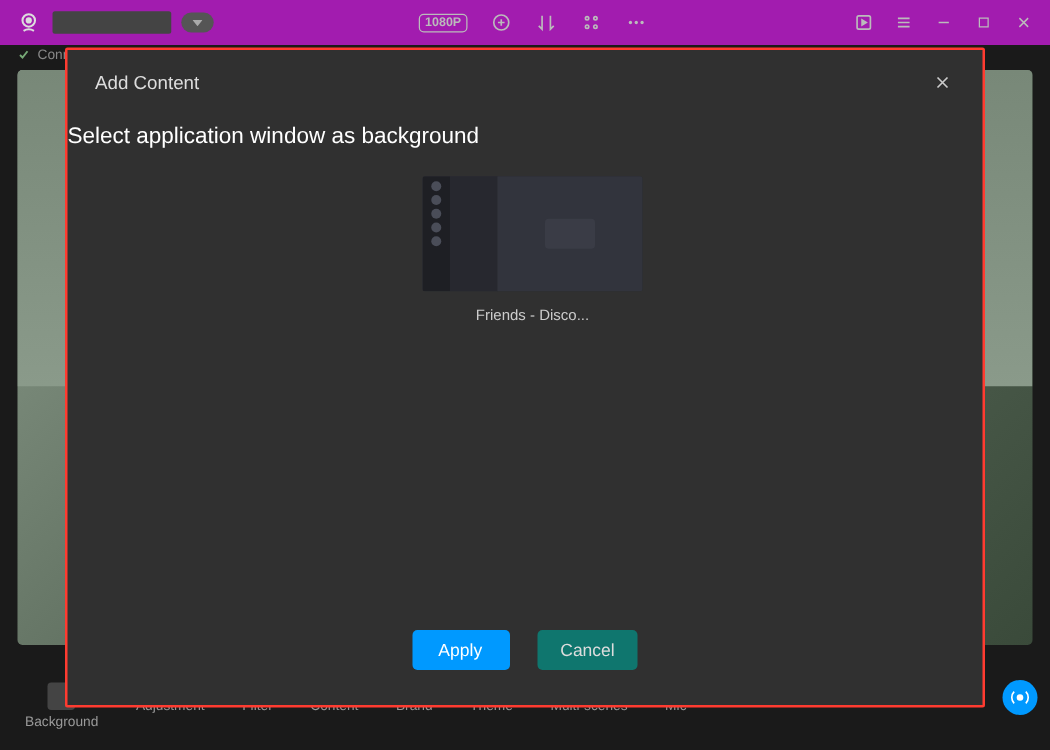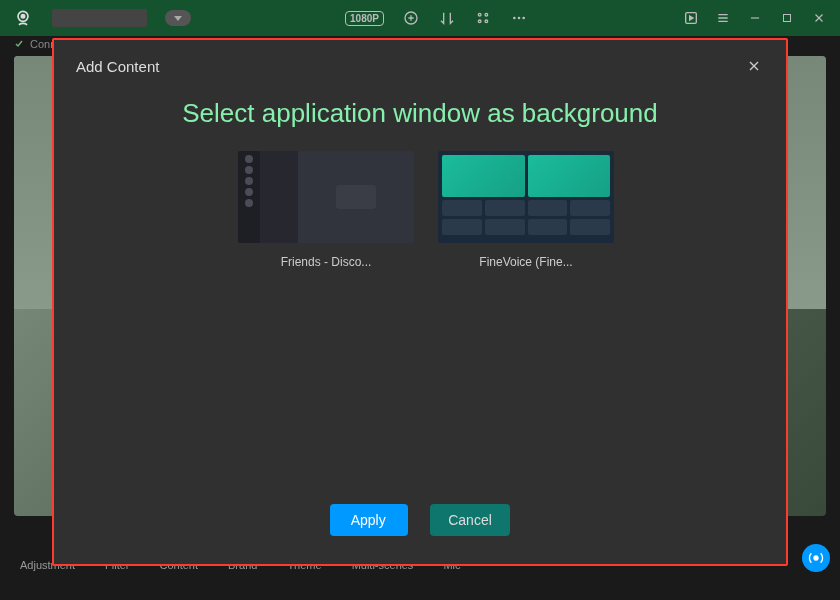--- a/index.html
+++ b/index.html
@@ -10,25 +10,25 @@
     }
     body {
       width: 840px;
       height: 600px;
       background: #1a1a1a;
       overflow: hidden;
       position: relative;
     }
     .titlebar {
       height: 36px;
-      background: #14532d;
+      background: #a21caf;
       display: flex;
       align-items: center;
       padding: 0 12px;
-      gap: 18px;
+      gap: 8px;
     }
     .cam-icon {
       width: 22px;
       height: 22px;
       color: #ddd;
       display: flex;
       align-items: center;
       justify-content: center;
     }
     .title-redact {
@@ -171,23 +171,22 @@
       font-size: 18px;
       color: #ccc;
       cursor: pointer;
       width: 20px;
       height: 20px;
       display: flex;
       align-items: center;
       justify-content: center;
     }
     .dialog-title {
-      text-align: center;
-      color: #86efac;
-      font-size: 26px;
+      color: #ffffff;
+      font-size: 18px;
       font-weight: 400;
       padding: 14px 0 22px 0;
     }
     .window-grid {
       display: flex;
       justify-content: center;
       gap: 24px;
       padding: 0 20px;
       margin-left: 12px;
     }
@@ -376,20 +375,24 @@
 <div class="status-row">
   <svg width="10" height="10" viewBox="0 0 10 10">
       <path d="M2 5l2 2 4-5" stroke="#7a7" stroke-width="1.5" fill="none"></path>
     </svg>
   <span>Connected</span>
 </div>
 
 <div class="preview-area"></div>
 
 <div class="bottom-toolbar">
+  <div class="tool-item">
+    <div class="tool-ico"></div>
+    <span>Background</span>
+  </div>
   <div class="tool-item">
     <span>Adjustment</span>
   </div>
   <div class="tool-item">
     <span>Filter</span>
   </div>
   <div class="tool-item">
     <span>Content</span>
   </div>
   <div class="tool-item">
@@ -436,38 +439,19 @@
             <div class="dot"></div>
           </div>
         <div class="dlist"></div>
         <div class="dmain">
             <div class="shape"></div>
           </div>
       </div>
       <div class="window-label">Friends - Disco...</div>
     </div>
 
-    <div class="window-card">
-      <div class="window-thumb thumb-fv">
-        <div class="fv-top">
-            <div></div>
-            <div></div>
-          </div>
-        <div class="fv-grid">
-            <div></div>
-            <div></div>
-            <div></div>
-            <div></div>
-            <div></div>
-            <div></div>
-            <div></div>
-            <div></div>
-          </div>
-      </div>
-      <div class="window-label">FineVoice (Fine...</div>
-    </div>
   </div>
 
   <div class="dialog-footer">
     <button class="btn btn-primary">Apply</button>
     <button class="btn btn-secondary">Cancel</button>
   </div>
 </div>
 
 </body></html>

